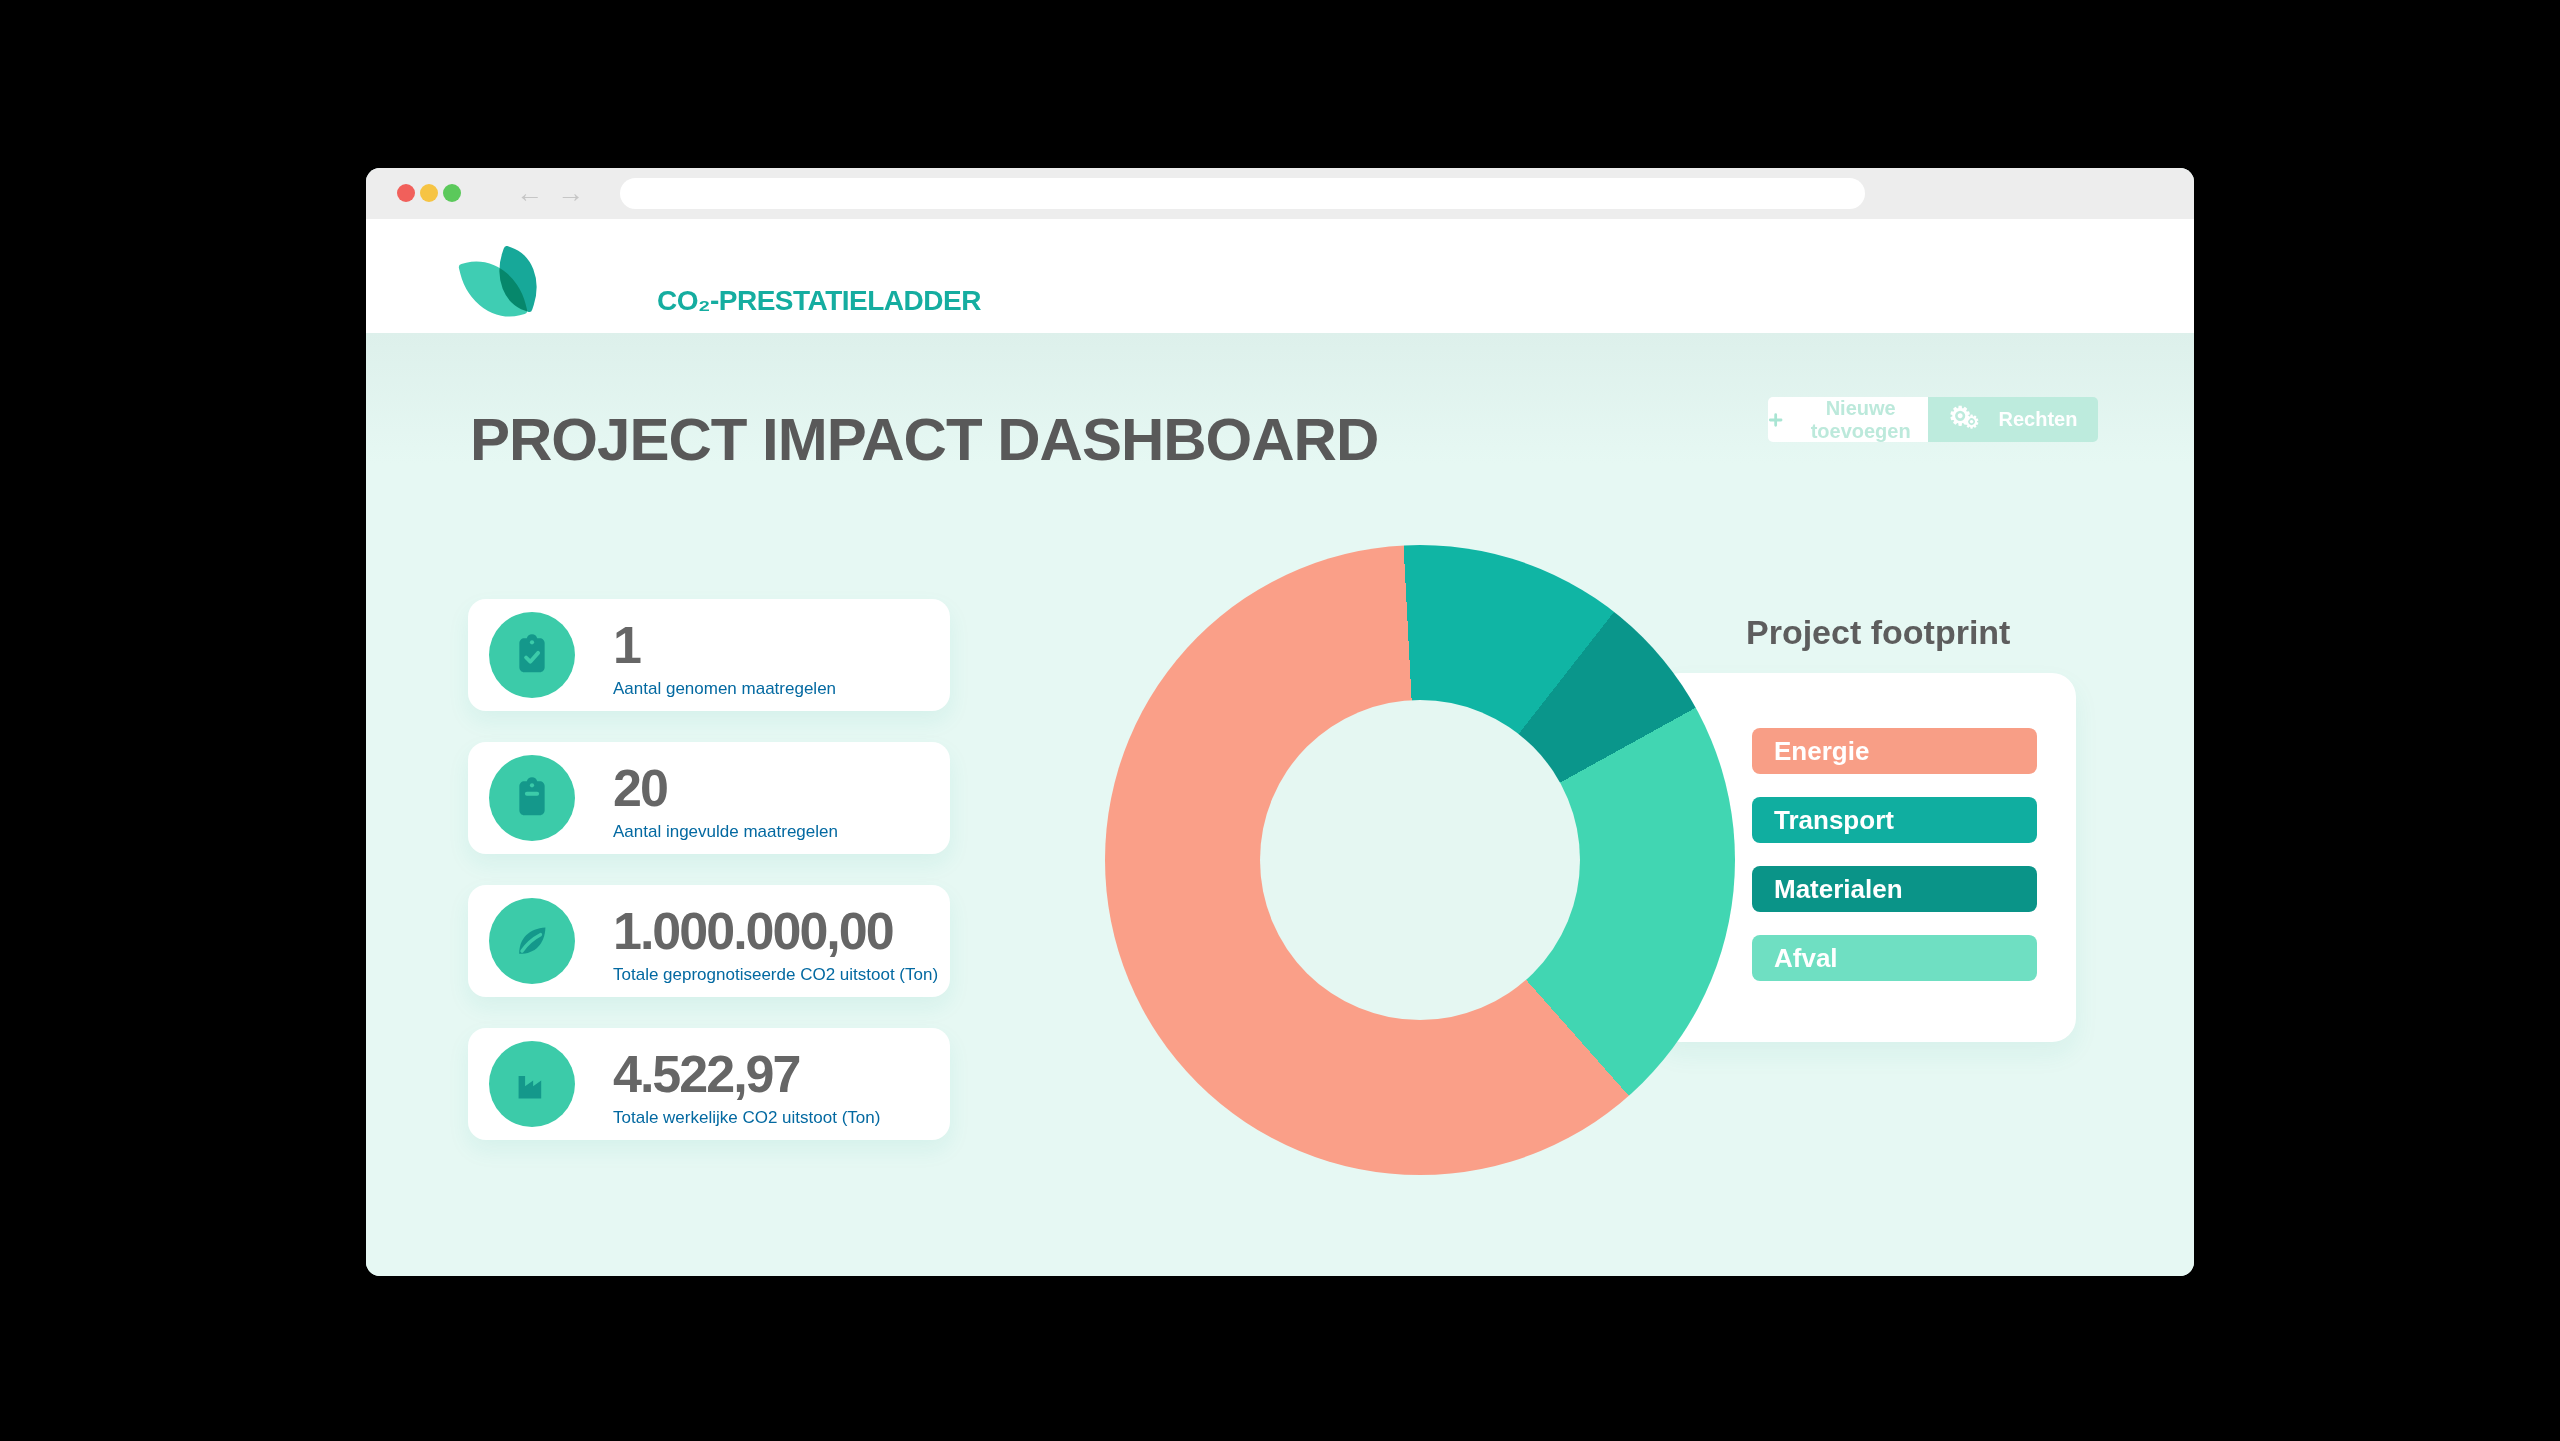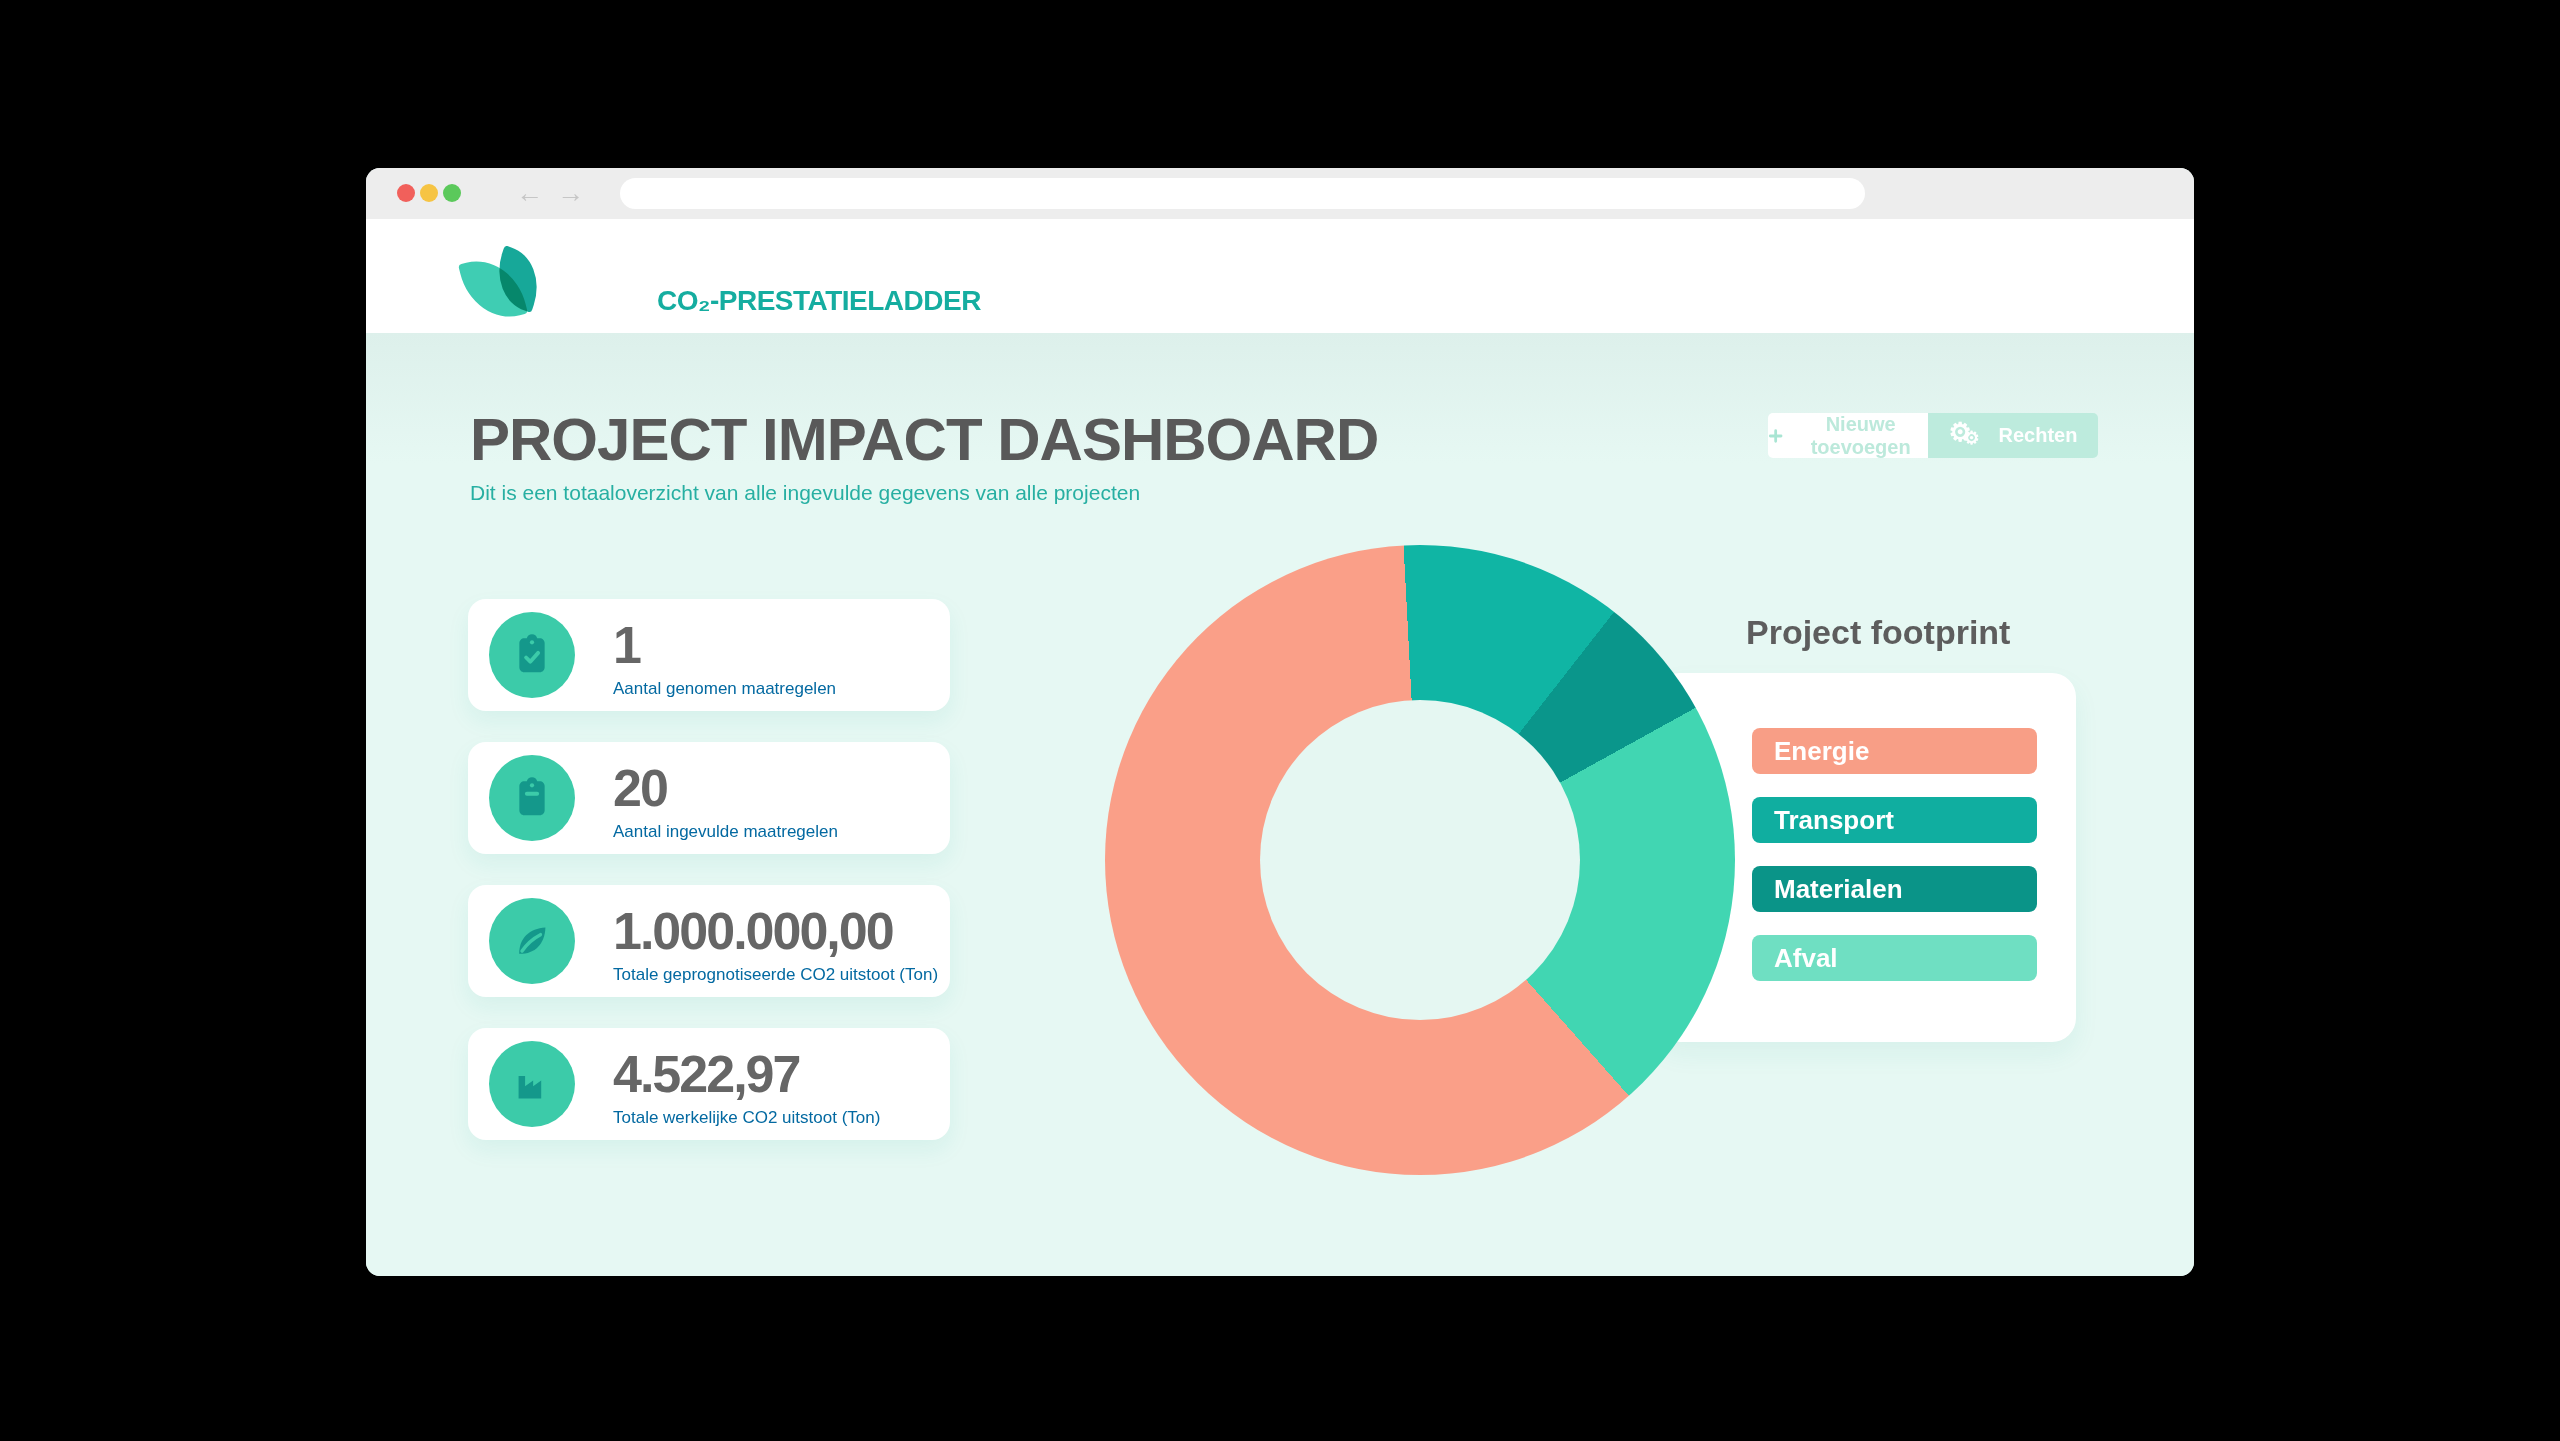--- a/index.html
+++ b/index.html
@@ -36,21 +36,21 @@
   .nav-link { font-size:22px; color:#8E8E8E; white-space:nowrap; cursor:pointer; }
 
   
   .content { position:absolute; left:0; top:165px; width:100%; height:943px;
              background:linear-gradient(180deg,#DDF0EB 0px,#E6F8F3 130px,#E6F8F3 100%); }
 
   .page-title { position:absolute; left:104px; top:72px; font-size:60px; font-weight:bold;
                 color:#595959; letter-spacing:-1px; white-space:nowrap; }
   .page-subtitle { position:absolute; left:104px; top:148px; font-size:21px; color:#27AFA2; }
 
-  .actions { position:absolute; right:96px; top:80px; display:flex; }
+  .actions { position:absolute; right:96px; top:64px; display:flex; }
   .btn { height:45px; display:flex; align-items:center; justify-content:center;
          font-size:20px; font-weight:bold; cursor:pointer; border:none; }
   .btn-add { width:160px; background:#FFFFFF; color:#BCE9DB; border-radius:5px 0 0 5px; gap:10px; }
   .btn-rights { width:170px; background:#BDEBDD; color:#FFFFFF; border-radius:0 5px 5px 0; gap:16px; }
   .gears { position:relative; width:34px; height:30px; color:#FFFFFF; }
   .gears .g1 { position:absolute; left:0; top:-4px; font-size:26px; }
   .gears .g2 { position:absolute; left:15px; top:6px; font-size:18px; }
 
   
   .stats { position:absolute; left:102px; top:266px; width:482px; }
@@ -100,21 +100,20 @@
     <div class="logo">
       <div class="leaf leaf-a"></div>
       <div class="leaf leaf-b"></div>
       <div class="brand">CO₂-PRESTATIELADDER</div>
     </div>
   </div>
 
   <div class="content">
 
     <div class="page-title">PROJECT IMPACT DASHBOARD</div>
-    <div class="page-subtitle">Dit is een totaaloverzicht van alle ingevulde gegevens van alle projecten</div>
 
     <div class="actions">
       <button class="btn btn-add">
         <svg width="20" height="20" viewBox="0 0 20 20">
           <path d="M10 3v14M3 10h14" stroke="#A9E5D3" stroke-width="3.6" stroke-linecap="round" fill="none"></path>
         </svg>
         <span>Nieuwe toevoegen</span>
       </button>
       <button class="btn btn-rights">
         <span class="gears">

